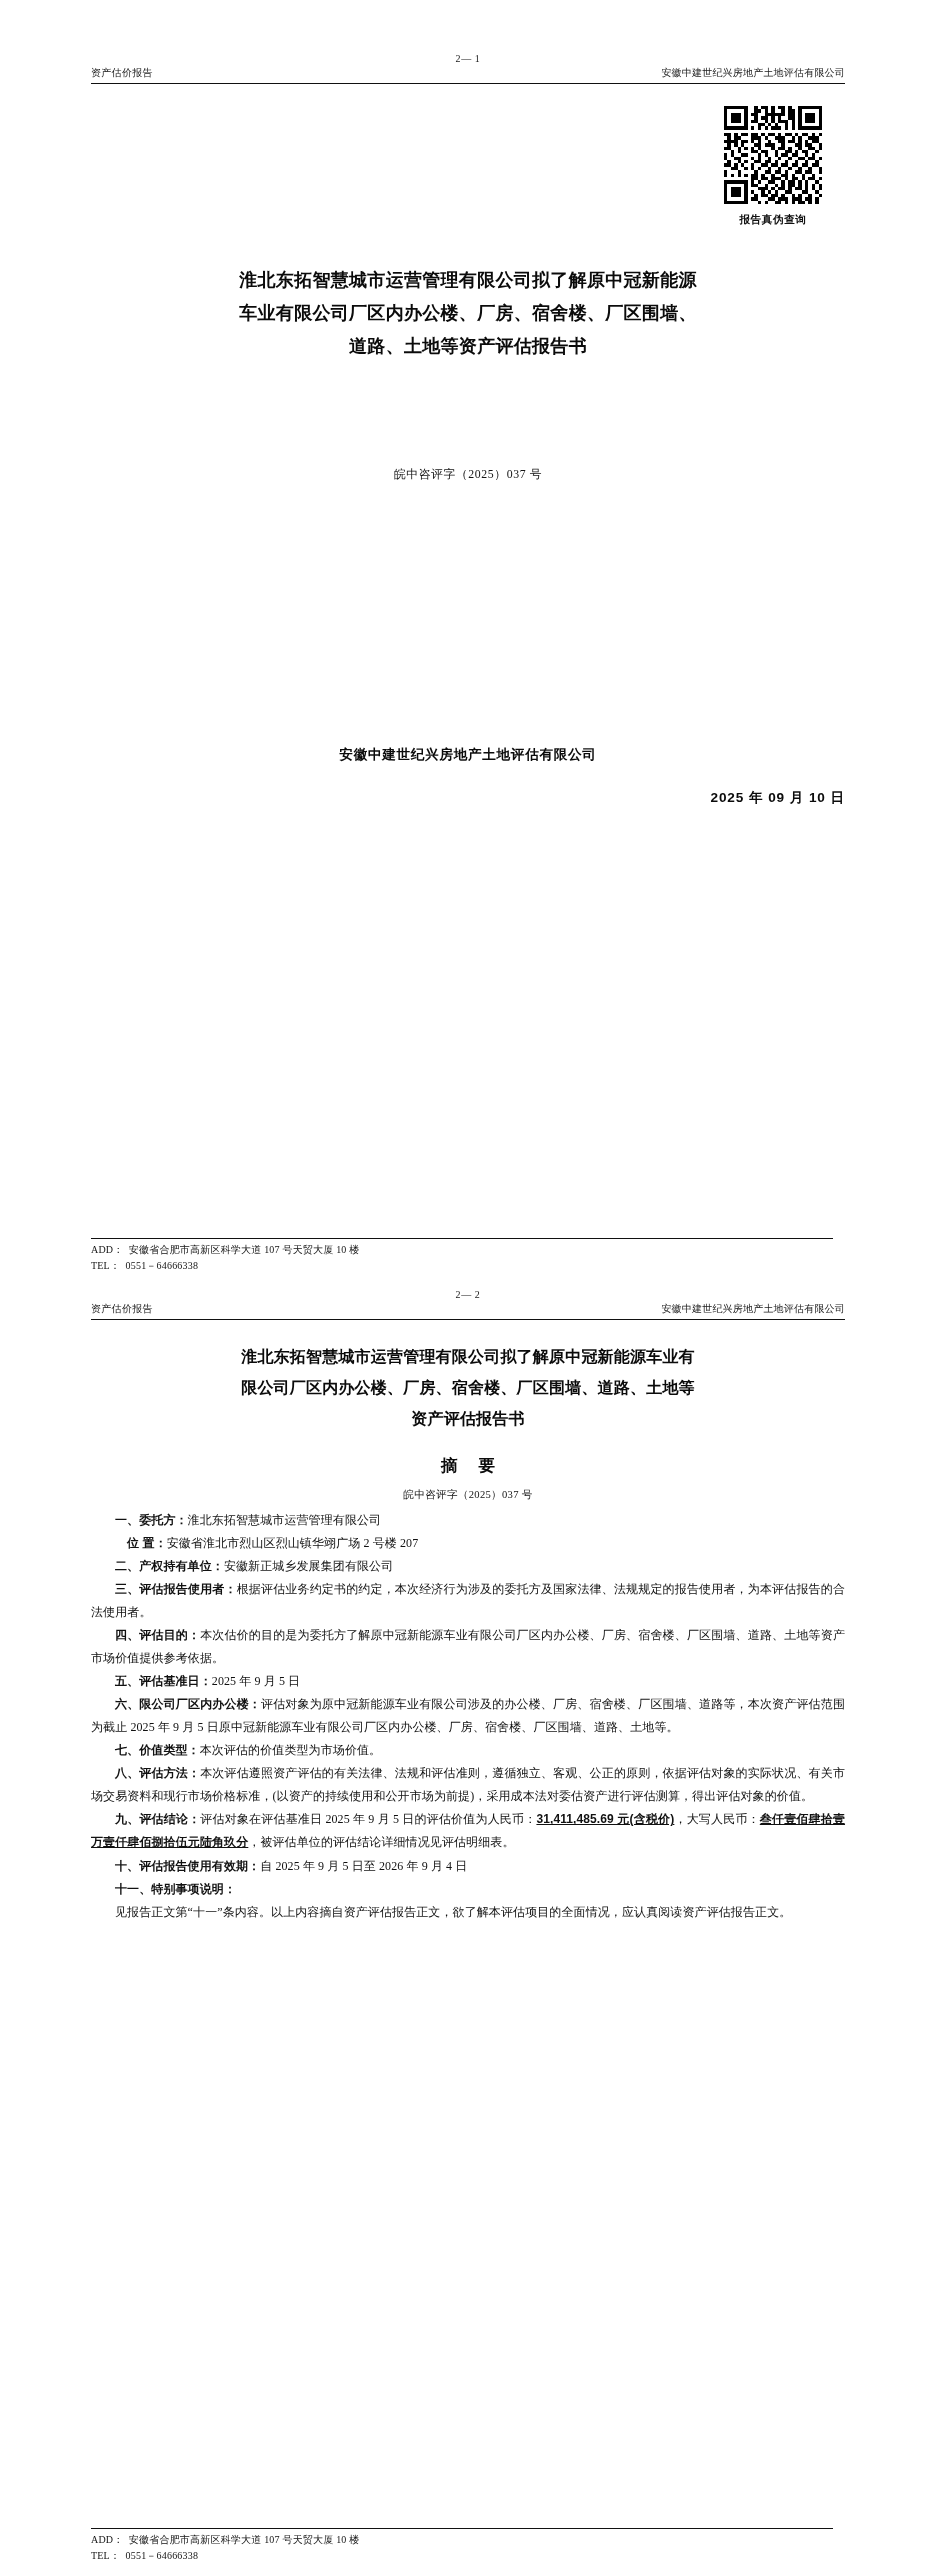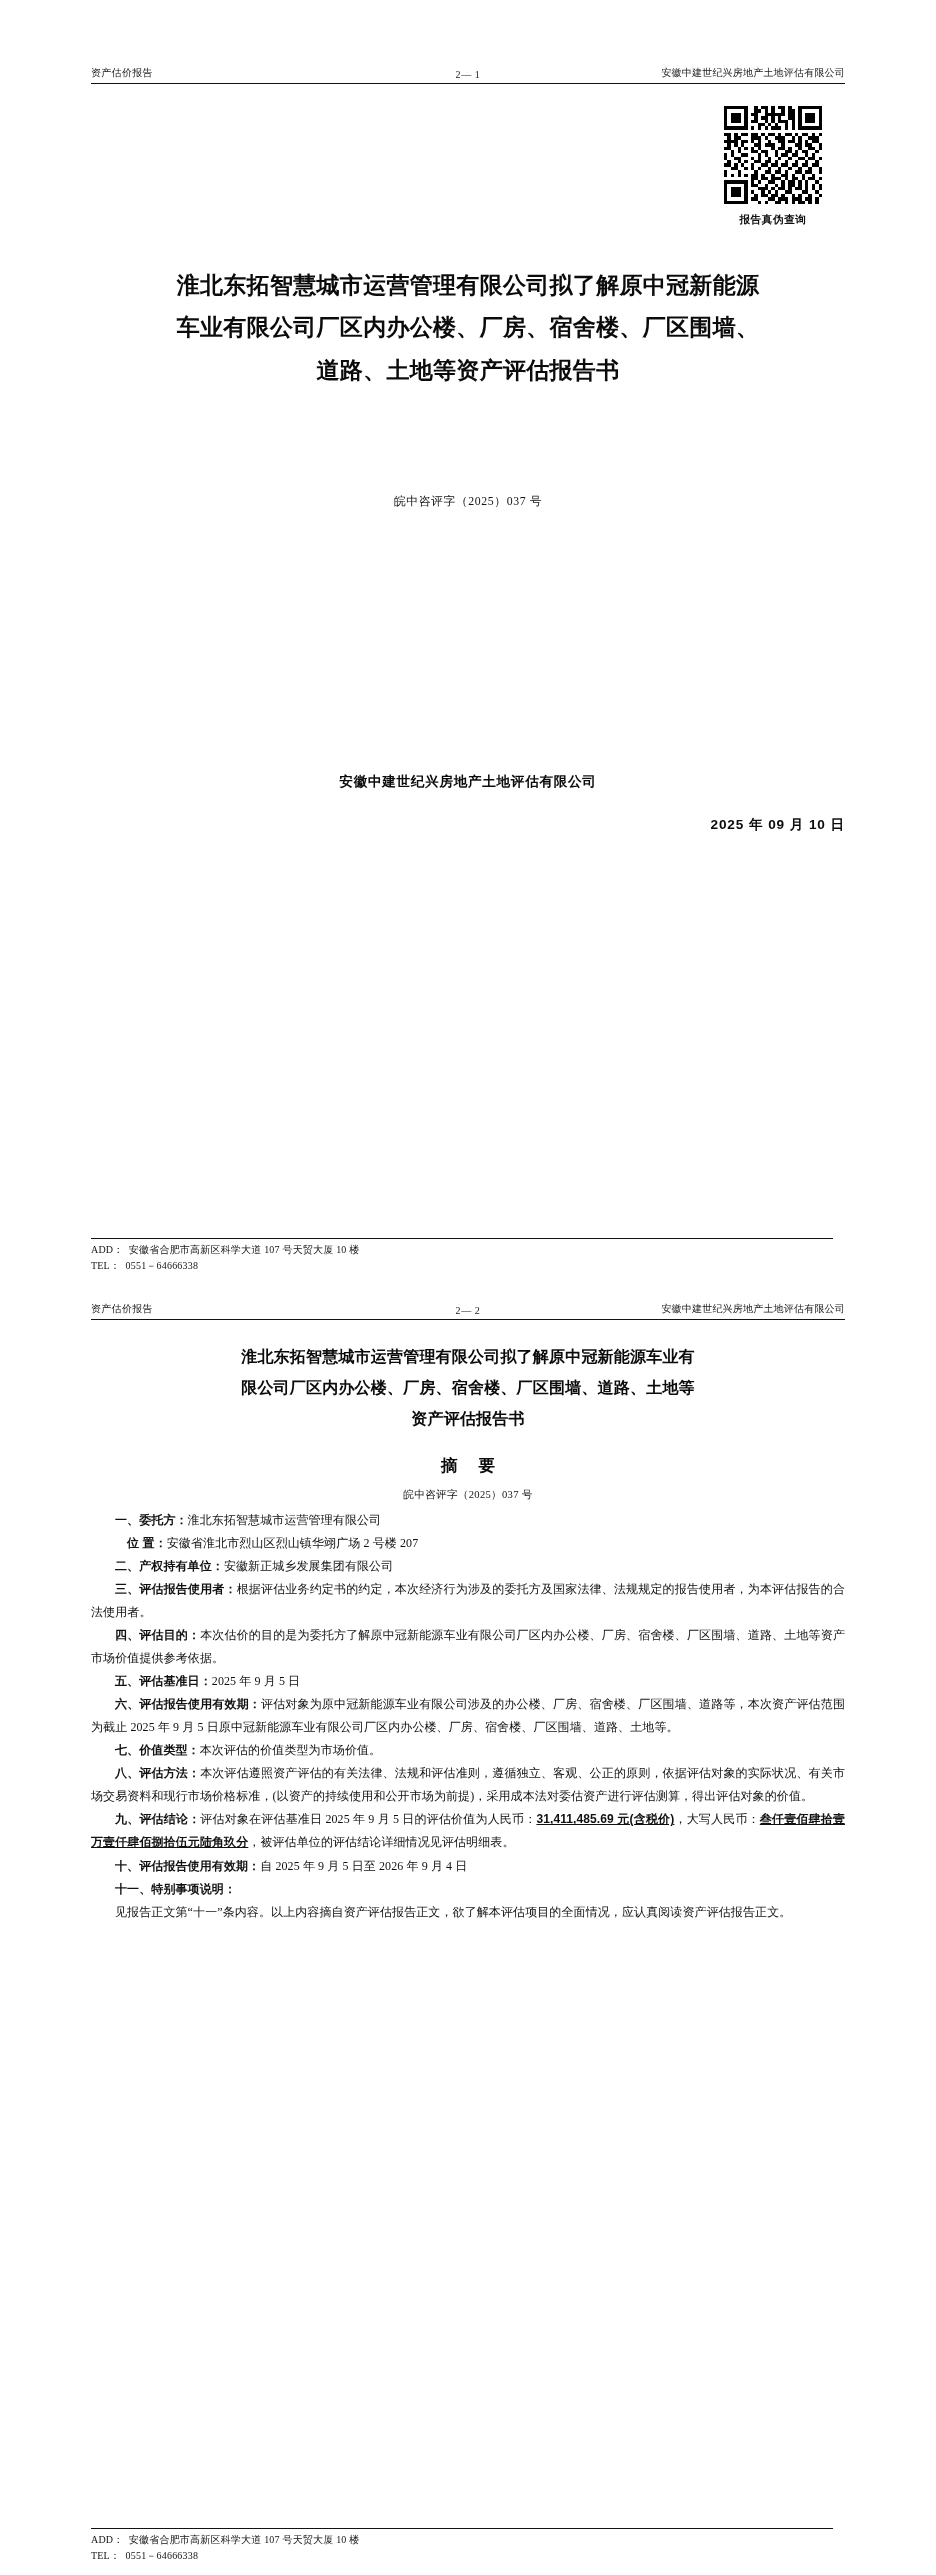--- a/index.html
+++ b/index.html
@@ -32,21 +32,21 @@
     border-bottom: 1.5px solid #111;
     font-size: 10px;
     color: #1a1a1a;
     font-family: "Liberation Serif", "DejaVu Serif", serif;
   }
   .run-head .rh-left {
     position: absolute; left: 0; bottom: 3px;
     letter-spacing: 0.3px;
   }
   .run-head .rh-center {
-    position: absolute; left: 50%; transform: translateX(-50%); bottom: 3px;
+    position: absolute; left: 50%; transform: translateX(-50%); bottom: 19px;
     letter-spacing: 0.6px;
   }
   .run-head .rh-right {
     position: absolute; right: 0; bottom: 3px;
     letter-spacing: 0.2px;
   }
 
   
   .qr-block {
     margin-top: 22.4px;
@@ -66,21 +66,21 @@
     font-family: "Liberation Sans", "DejaVu Sans", sans-serif;
     color: #111;
   }
 
   
   .cover-title {
     margin-top: 37px;
     text-align: center;
     font-family: "Liberation Sans", "DejaVu Sans", sans-serif;
     font-weight: bold;
-    font-size: 23px;
+    font-size: 18px;
     line-height: 1.85;
     color: #0b0b0b;
     letter-spacing: 0.3px;
   }
   .cover-title .tl { display: block; }
 
   .cover-number {
     margin-top: 103px;
     text-align: center;
     font-size: 11.8px;
@@ -481,21 +481,21 @@
 
       <p class="para">
         <span class="lead">四、评估目的：</span><span>本次估价的目的是为委托方了解原中冠新能源车业有限公司厂区内办公楼、厂房、宿舍楼、厂区围墙、道路、土地等资产市场价值提供参考依据。</span>
       </p>
 
       <p class="para">
         <span class="lead">五、评估基准日：</span><span>2025 年 9 月 5 日</span>
       </p>
 
       <p class="para">
-        <span class="lead">六、评估报告使用有效期：</span><span>评估对象为原中冠新能源车业有限公司涉及的办公楼、厂房、宿舍楼、厂区围墙、道路等，本次资产评估范围为截止 2025 年 9 月 5 日原中冠新能源车业有限公司厂区内办公楼、厂房、宿舍楼、厂区围墙、道路、土地等。</span>
+        <span class="lead">六、限公司厂区内办公楼：</span><span>评估对象为原中冠新能源车业有限公司涉及的办公楼、厂房、宿舍楼、厂区围墙、道路等，本次资产评估范围为截止 2025 年 9 月 5 日原中冠新能源车业有限公司厂区内办公楼、厂房、宿舍楼、厂区围墙、道路、土地等。</span>
       </p>
 
       <p class="para">
         <span class="lead">七、价值类型：</span><span>本次评估的价值类型为市场价值。</span>
       </p>
 
       <p class="para">
         <span class="lead">八、评估方法：</span><span>本次评估遵照资产评估的有关法律、法规和评估准则，遵循独立、客观、公正的原则，依据评估对象的实际状况、有关市场交易资料和现行市场价格标准，(以资产的持续使用和公开市场为前提)，采用成本法对委估资产进行评估测算，得出评估对象的价值。</span>
       </p>
 

